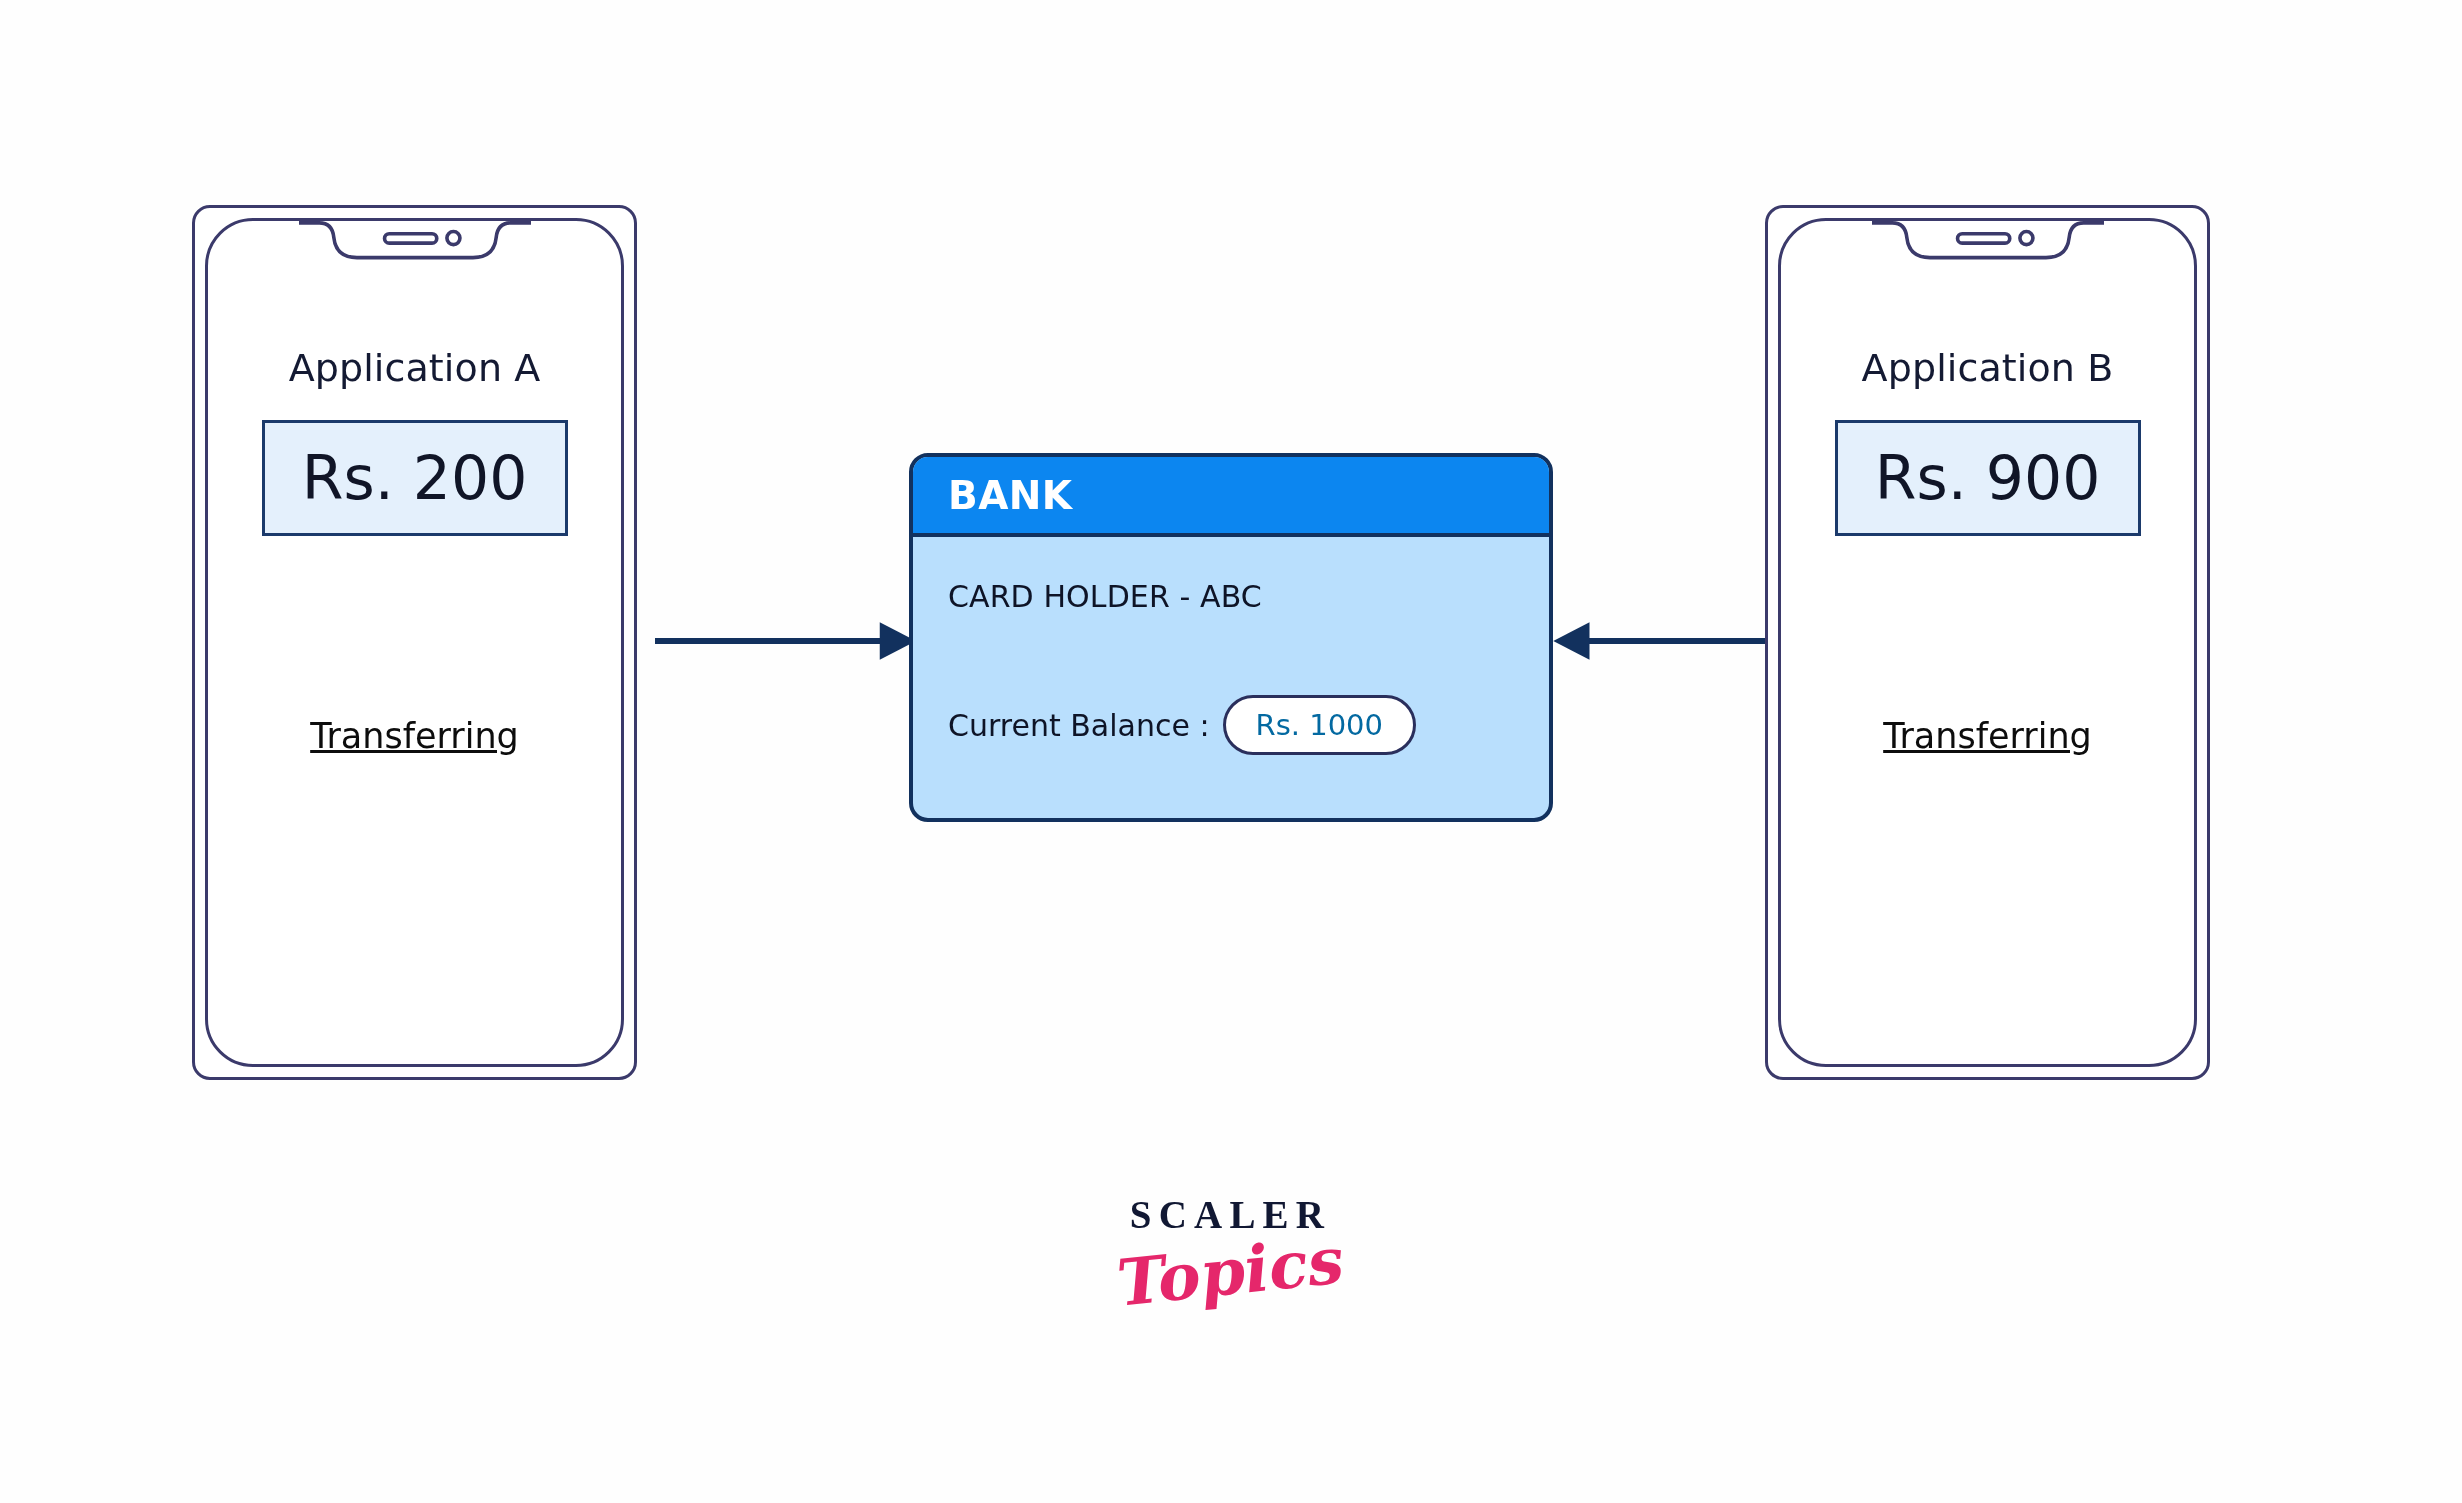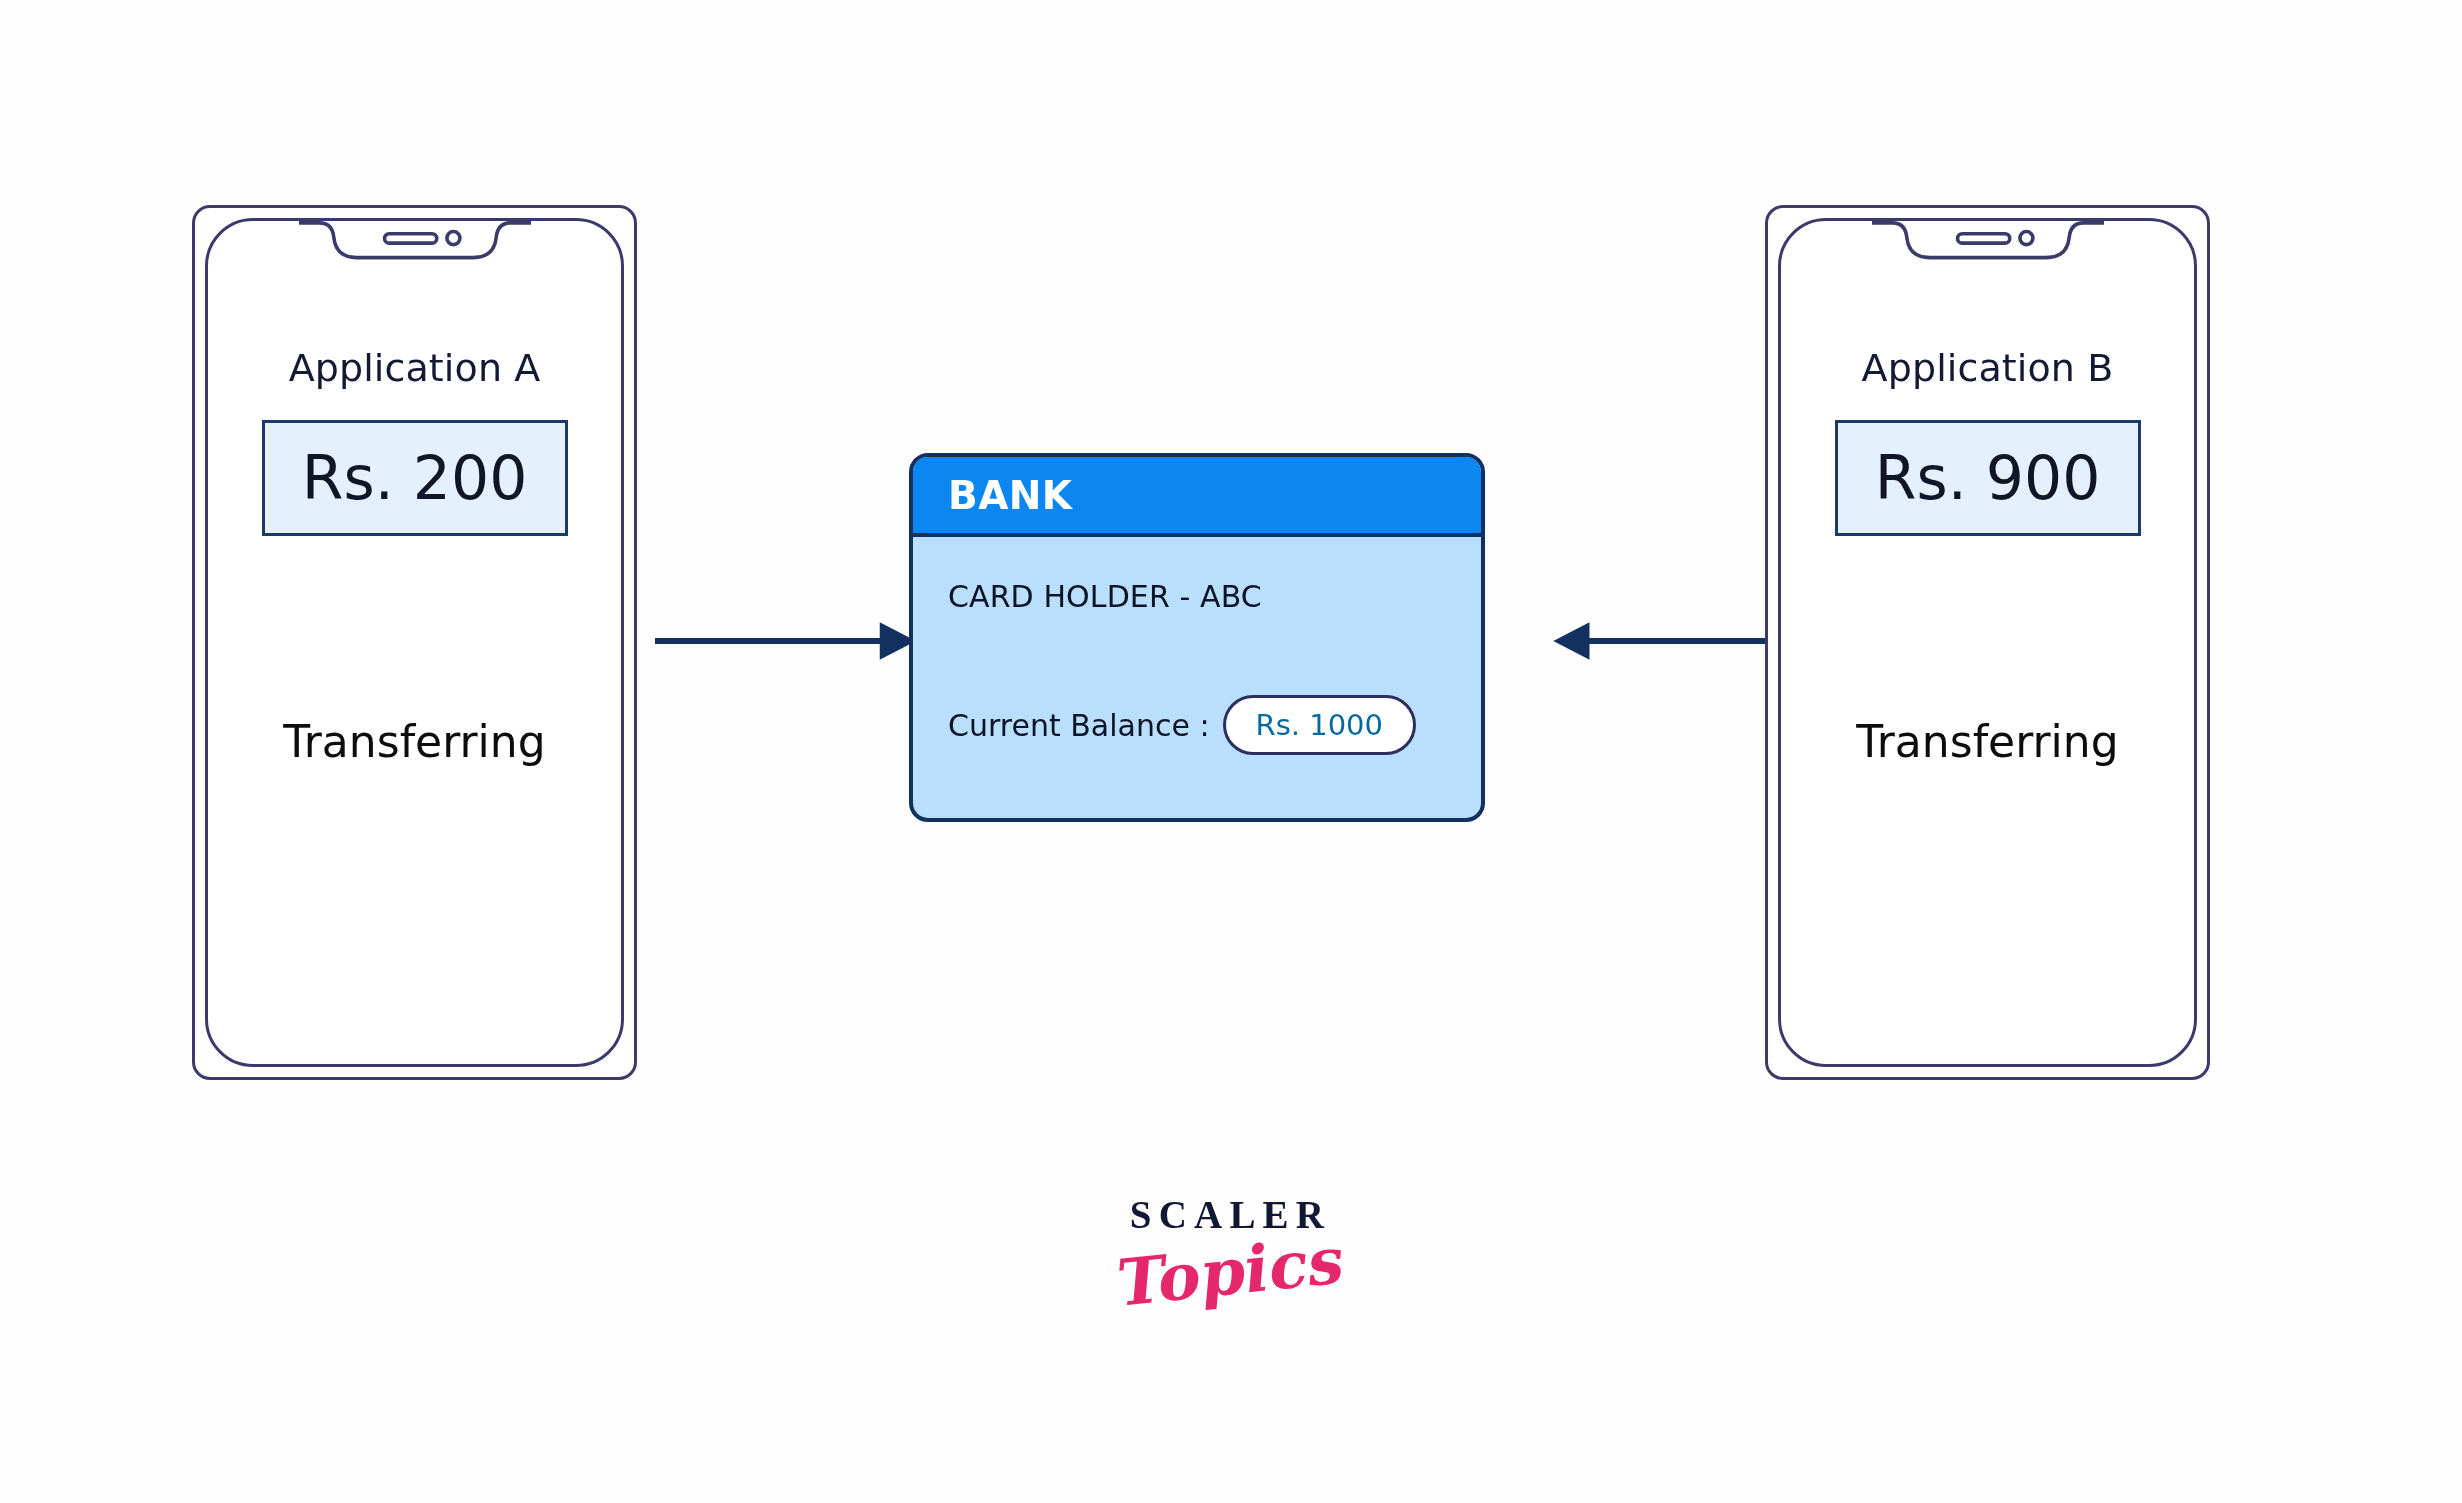--- a/index.html
+++ b/index.html
@@ -82,31 +82,32 @@
     border: 3.6px solid #1b3a6b;
     box-sizing: border-box;
     display: flex;
     align-items: center;
     justify-content: center;
     font-size: 60px;
     color: #101527;
   }
   .status-text {
     margin-top: 180px;
-    font-size: 44px;
+    font-size: 35px;
     color: #0d0d0d;
     white-space: nowrap;
+    text-decoration: underline;
   }
 
   
   .bank-card {
     position: absolute;
     left: 909px;
     top: 453px;
-    width: 576px;
+    width: 644px;
     height: 369px;
     border: 4.3px solid #12315e;
     border-radius: 19px;
     box-sizing: border-box;
     background: #b9dffd;
     overflow: hidden;
   }
   .card-header {
     height: 80px;
     background: #0c86f0;

